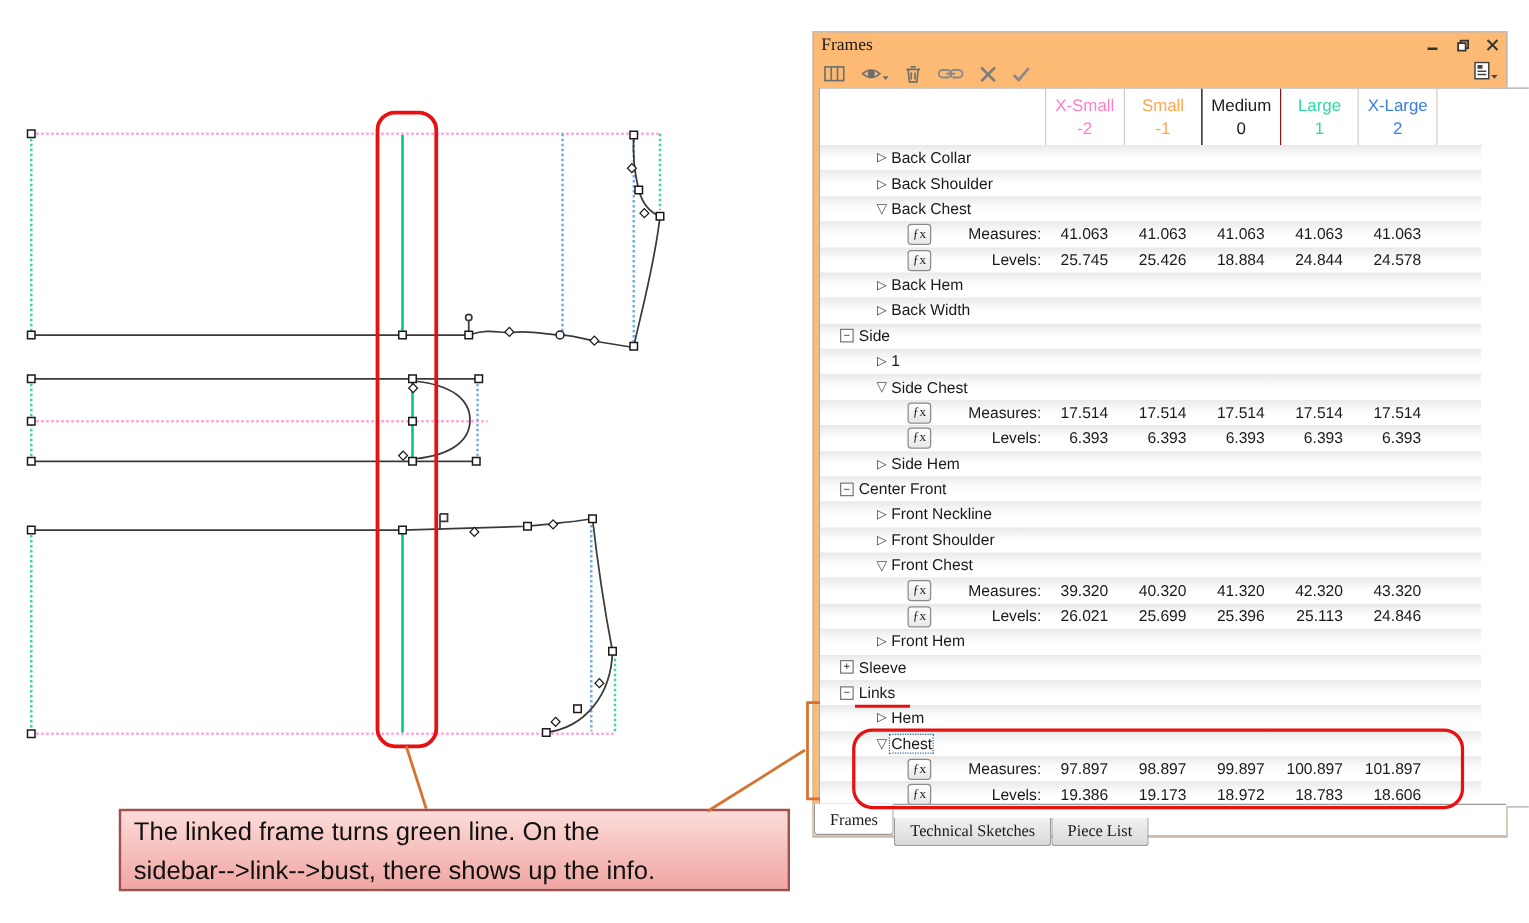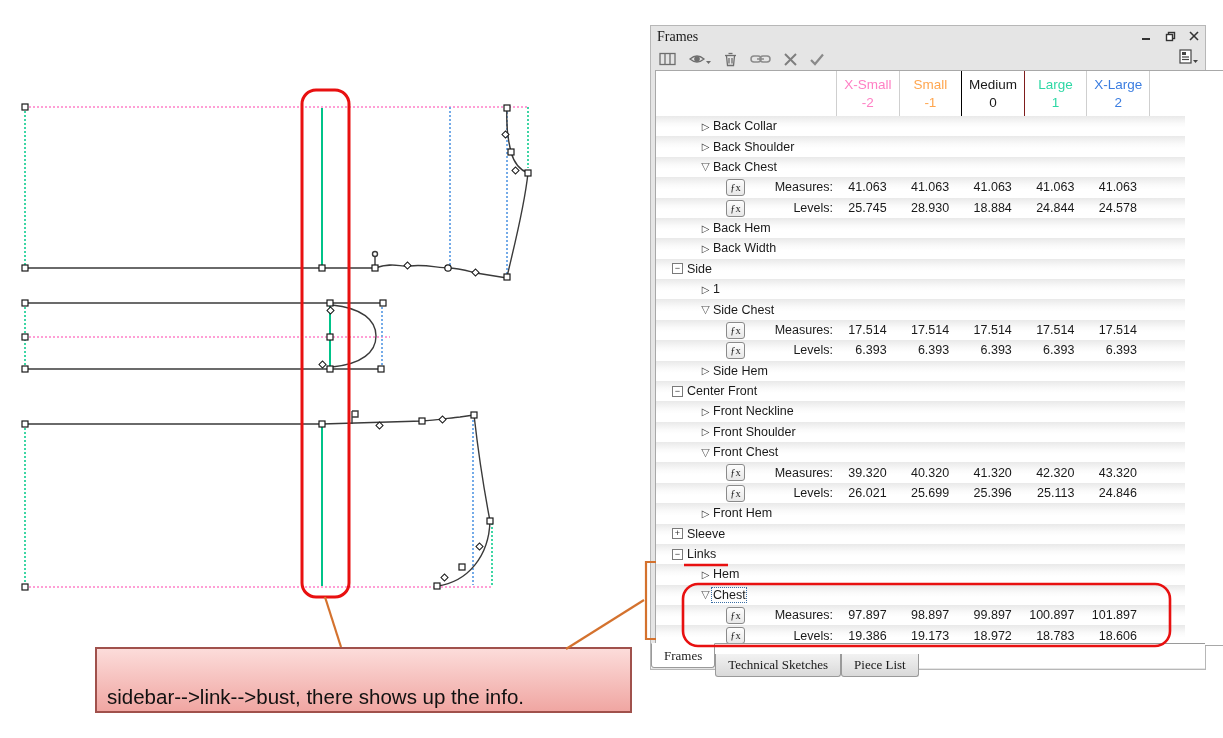--- a/index.html
+++ b/index.html
@@ -5,21 +5,21 @@
   html,body{margin:0;padding:0;background:#fff;}
   body{width:1223px;height:738px;position:relative;overflow:hidden;
        font-family:"Liberation Sans",sans-serif;color:#1a1a1a;}
 
   
   #drawing-svg{position:absolute;left:0;top:0;z-index:1;}
   #overlay-svg{position:absolute;left:0;top:0;z-index:30;pointer-events:none;}
 
   
   #frames-panel{position:absolute;left:650px;top:25px;width:556px;height:645px;
-    background:#e5e5e5;border:1px solid #b7b7b7;box-sizing:border-box;z-index:2;}
+    background:#fdba74;border:1px solid #b7b7b7;box-sizing:border-box;z-index:2;}
   .titlebar{height:22px;display:flex;align-items:center;position:relative;}
   .titlebar .title{font-family:"Liberation Serif",serif;font-size:14px;padding-left:6px;}
   .winbtns{position:absolute;right:4px;top:3px;display:flex;gap:10px;}
   .winbtn{width:14px;height:14px;display:flex;align-items:center;justify-content:center;cursor:default;}
   .toolbar{height:22px;display:flex;align-items:center;gap:13px;padding-left:8px;position:relative;}
   .ticon{display:flex;align-items:flex-end;}
   .tb-right{position:absolute;right:6px;top:1px;display:flex;align-items:flex-end;}
 
   .gridwrap{position:absolute;left:4px;top:44px;width:636px;height:576px;
     border:1px solid #a8a8a8;box-sizing:border-box;background:#fff;}
@@ -303,21 +303,21 @@
           <div class="vcell">41.063</div>
           <div class="vcell">41.063</div>
           <div class="vcell">41.063</div>
         </div>
         <div class="trow">
           <div class="cellname">
             <span class="fxbtn">ƒx</span>
             <span class="vlabel">Levels:</span>
           </div>
           <div class="vcell">25.745</div>
-          <div class="vcell">28.930</div>
+          <div class="vcell">25.426</div>
           <div class="vcell">18.884</div>
           <div class="vcell">24.844</div>
           <div class="vcell">24.578</div>
         </div>
         <div class="trow">
           <div class="cellname" style="padding-left: 43px;">
             <span class="glyph">▷</span>
             <span class="glabel">Back Hem</span>
           </div>
         </div>
@@ -482,21 +482,21 @@
   </div>
 
   <div class="tabbar" id="tabbar">
       <div class="tab active">Frames</div>
       <div class="tab">Technical Sketches</div>
       <div class="tab">Piece List</div>
     </div>
 </div>
 
 <div id="annotation">
-  <br>
+  <span>The linked frame turns green line. On the</span><br>
   <span>sidebar--&gt;link--&gt;bust, there shows up the info.</span>
 </div>
 
 <svg id="overlay-svg" width="1223" height="738">
   <g fill="none">
     <rect x="302" y="90" width="47" height="507" rx="14" stroke="#e81010" stroke-width="3"></rect>
     <rect x="683" y="584" width="487" height="62" rx="15" stroke="#e81010" stroke-width="2.6"></rect>
     <line x1="684" y1="565" x2="728" y2="565" stroke="#e81010" stroke-width="2.4"></line>
     <g stroke="#d4722e" stroke-width="2.2">
       <line x1="325" y1="597" x2="341" y2="647"></line>

